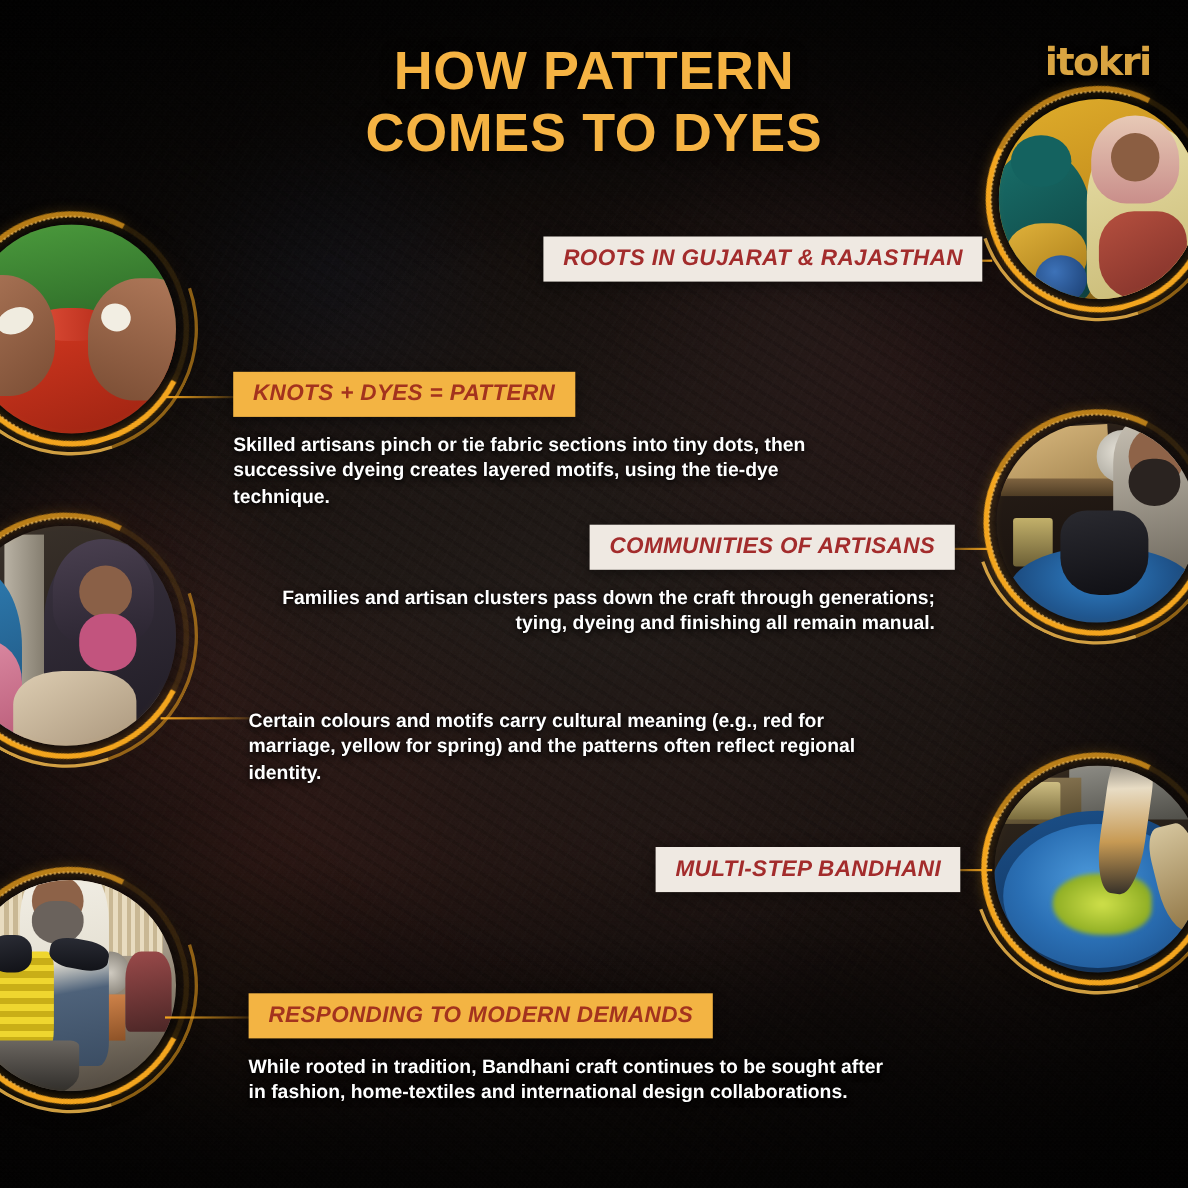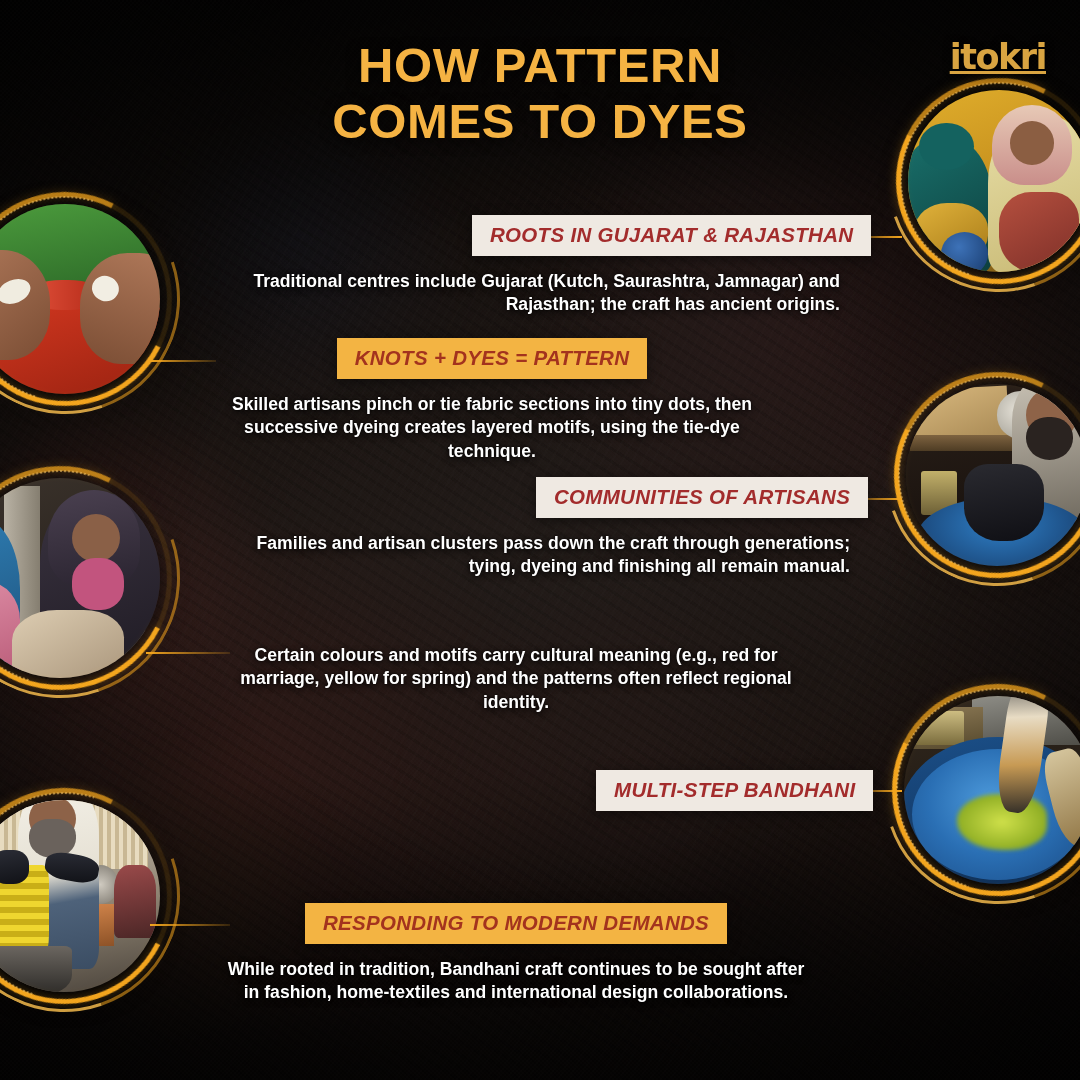--- a/index.html
+++ b/index.html
@@ -76,21 +76,20 @@
   .logo {
     position: absolute; right: 34px; top: 40px;
     z-index: 34;
     color: #D9A441;
     font-size: 35px;
     font-weight: bold;
     letter-spacing: -1.5px;
     line-height: 1;
     text-shadow: 0 2px 8px rgba(0,0,0,.8);
     font-family: "DejaVu Sans", sans-serif;
-    text-decoration: underline;
   }
 
   
   .photo {
     position: absolute;
     z-index: 12;
   }
   .photo .disc {
     position: absolute; inset: 12px;
     border-radius: 50%;
@@ -234,23 +233,23 @@
 
   .body {
     margin-top: 14px;
     color: #FFFFFF;
     font-size: 17.6px;
     font-weight: bold;
     line-height: 1.33;
     text-shadow: 0 2px 7px rgba(0,0,0,.9), 0 0 2px rgba(0,0,0,.8);
   }
   .right-align { text-align: right; }
-  .left-align  { text-align: center; }
-
-  #row-1 { left: 240px; top: 215px; width: 600px; }
+  .left-align  { text-align: left; }
+
+  #row-1 { left: 262px; top: 215px; width: 600px; }
   #row-1 .badge { margin-left: 232px; }
   #row-2 { left: 212px; top: 338px; width: 560px; }
   #row-3 { left: 238px; top: 477px; width: 612px; }
   #row-3 .badge { margin-left: 298px; }
   #row-4 { left: 226px; top: 630px; width: 580px; }
   #row-5 { left: 300px; top: 770px; width: 550px; }
   #row-5 .badge { margin-left: 296px; }
   #row-6 { left: 226px; top: 903px; width: 580px; }
 </style>
 </head>
@@ -399,21 +398,20 @@
       <div class="sc-el p6-pot"></div>
     </div>
       </div>
     <div class="ring"></div>
       <div class="ring2"></div>
       <div class="ring3"></div>
   </div>
 
   <div class="row right-align" id="row-1">
     <div class="badge cream">ROOTS IN GUJARAT &amp; RAJASTHAN</div>
-    <div class="body">Traditional centres include Gujarat (Kutch, Saurashtra, Jamnagar) and Rajasthan; the craft has ancient origins.</div>
   </div>
 
   <div class="row left-align" id="row-2">
     <div class="badge amber">KNOTS + DYES = PATTERN</div>
     <div class="body">Skilled artisans pinch or tie fabric sections into tiny dots, then successive dyeing creates layered motifs, using the tie-dye technique.</div>
   </div>
 
   <div class="row right-align" id="row-3">
     <div class="badge cream">COMMUNITIES OF ARTISANS</div>
     <div class="body">Families and artisan clusters pass down the craft through generations; tying, dyeing and finishing all remain manual.</div>

